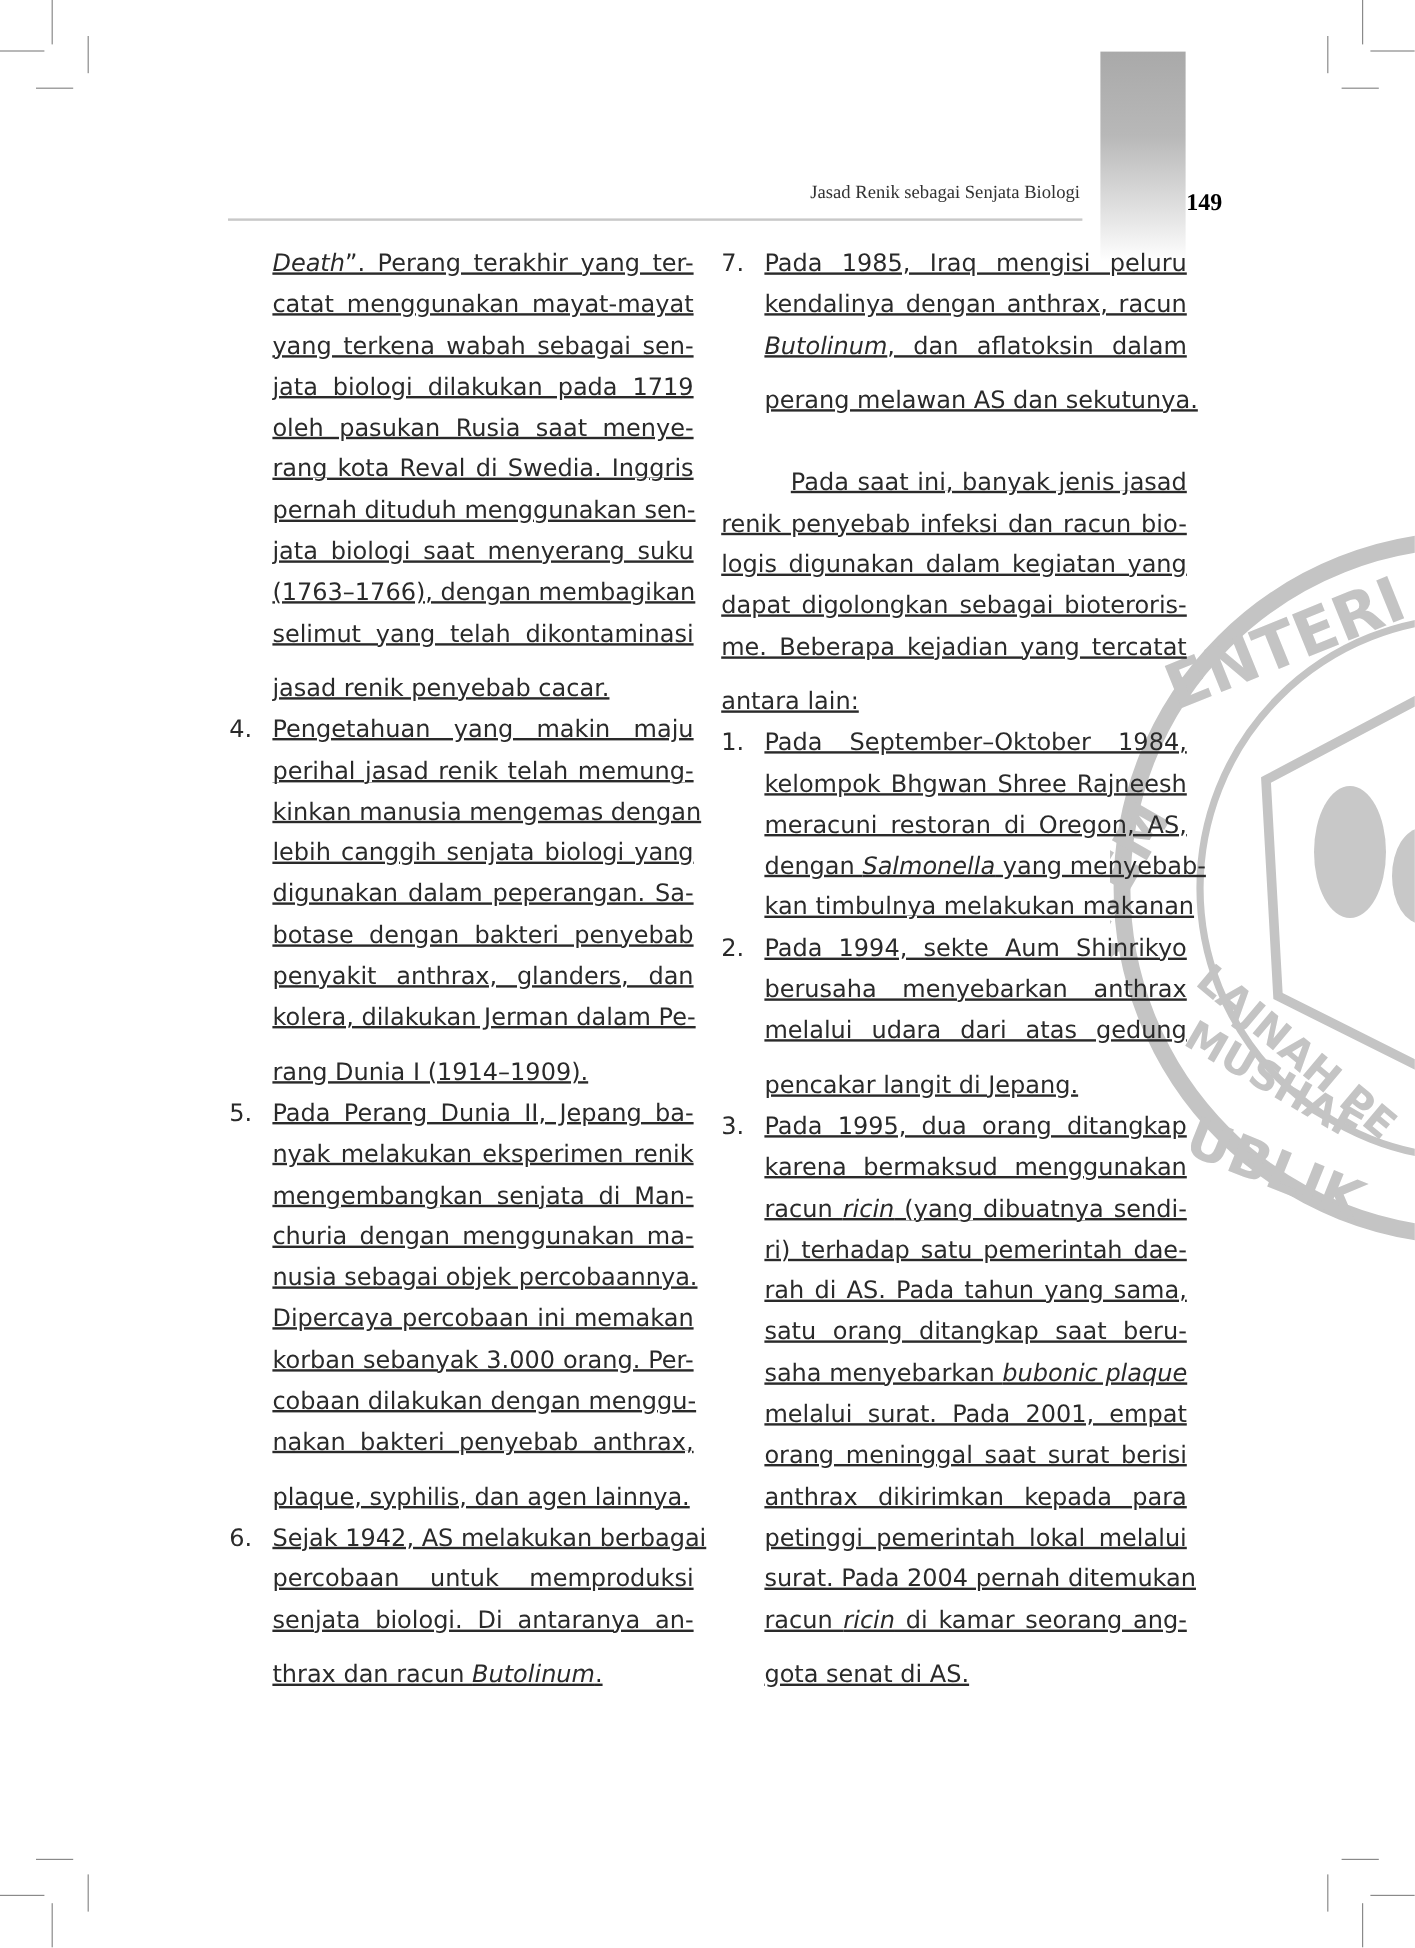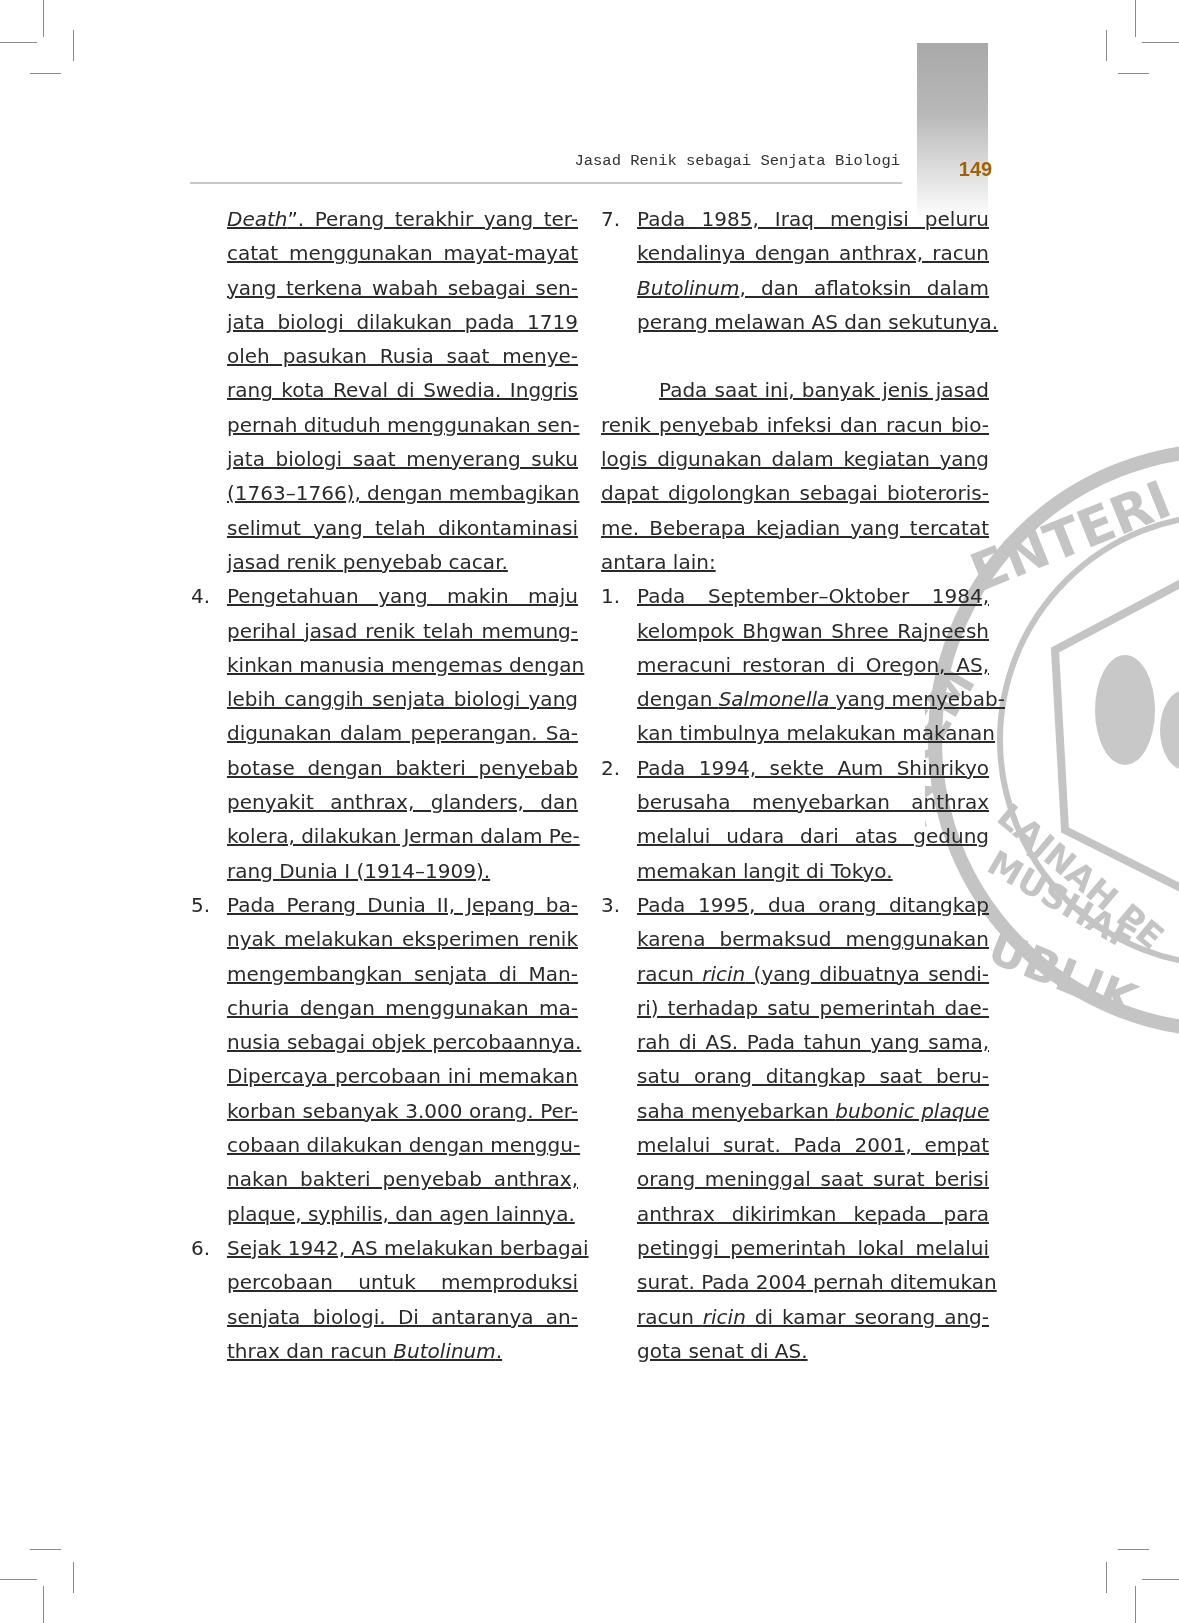--- a/index.html
+++ b/index.html
@@ -8,33 +8,33 @@
     background: #ffffff; color: #2a2a2a;
     font-family: "DejaVu Sans", sans-serif;
   }
   .crop { position: absolute; background: #8a8a8a; }
   .tab {
     position: absolute; left: 917px; top: 43px; width: 71px; height: 175px;
     background: linear-gradient(to bottom, #a9a9a9 0%, #b8b8b8 40%, #e6e6e6 80%, #ffffff 100%);
   }
   .run-title {
     position: absolute; left: 560px; width: 340px; top: 152px; text-align: right;
-    font-family: Liberation Mono, monospace; font-size: 15.5px; color: #333;
+    font-family: Liberation Serif, serif; font-size: 15.5px; color: #333;
   }
   .page-num {
-    position: absolute; left: 940px; width: 71px; top: 158px; text-align: center;
-    font-family: Liberation Sans, sans-serif; font-weight: bold; font-size: 20px; color: #a16207;
+    position: absolute; left: 968px; width: 71px; top: 158px; text-align: center;
+    font-family: Liberation Serif, serif; font-weight: bold; font-size: 20px; color: #000000;
   }
   .rule { position: absolute; left: 190px; top: 182px; width: 712px; height: 2px; background: #c8c8c8; }
 
   .col { position: absolute; top: 202px; width: 355px; font-size: 20px; line-height: 34.3px; text-decoration: underline; }
   .col.left { left: 227px; width: 351px; }
   .col.right { left: 637px; width: 352px; }
   .line { display: block; white-space: nowrap; text-align: justify; text-align-last: justify; height: 34.3px; }
-  .line.last { text-align-last: left; }
+  .line.last { text-align-last: left; margin-top: 11px; }
   .item { position: relative; }
   .num { position: absolute; left: -36px; top: 0; }
   .plain { position: relative; left: -36px; width: 388px; }
   .plain .line.indent { padding-left: 58px; }
   .gap { height: 34.3px; }
   i { font-style: italic; }
 
   .stamp { position: absolute; left: 925px; top: 440px; width: 520px; height: 600px; pointer-events: none; }
 </style>
 </head>
@@ -160,21 +160,21 @@
     <span class="line">meracuni restoran di Oregon, AS,</span>
     <span class="line">dengan <i>Salmonella</i> yang menyebab-</span>
     <span class="line">kan timbulnya melakukan makanan</span>
   </div>
 
   <div class="item">
     <span class="num">2.</span>
     <span class="line">Pada 1994, sekte Aum Shinrikyo</span>
     <span class="line">berusaha menyebarkan anthrax</span>
     <span class="line">melalui udara dari atas gedung</span>
-    <span class="line last">memakan langit di Tokyo.</span>
+    <span class="line last">pencakar langit di Jepang.</span>
   </div>
 
   <div class="item">
     <span class="num">3.</span>
     <span class="line">Pada 1995, dua orang ditangkap</span>
     <span class="line">karena bermaksud menggunakan</span>
     <span class="line">racun <i>ricin</i> (yang dibuatnya sendi-</span>
     <span class="line">ri) terhadap satu pemerintah dae-</span>
     <span class="line">rah di AS. Pada tahun yang sama,</span>
     <span class="line">satu orang ditangkap saat beru-</span>

